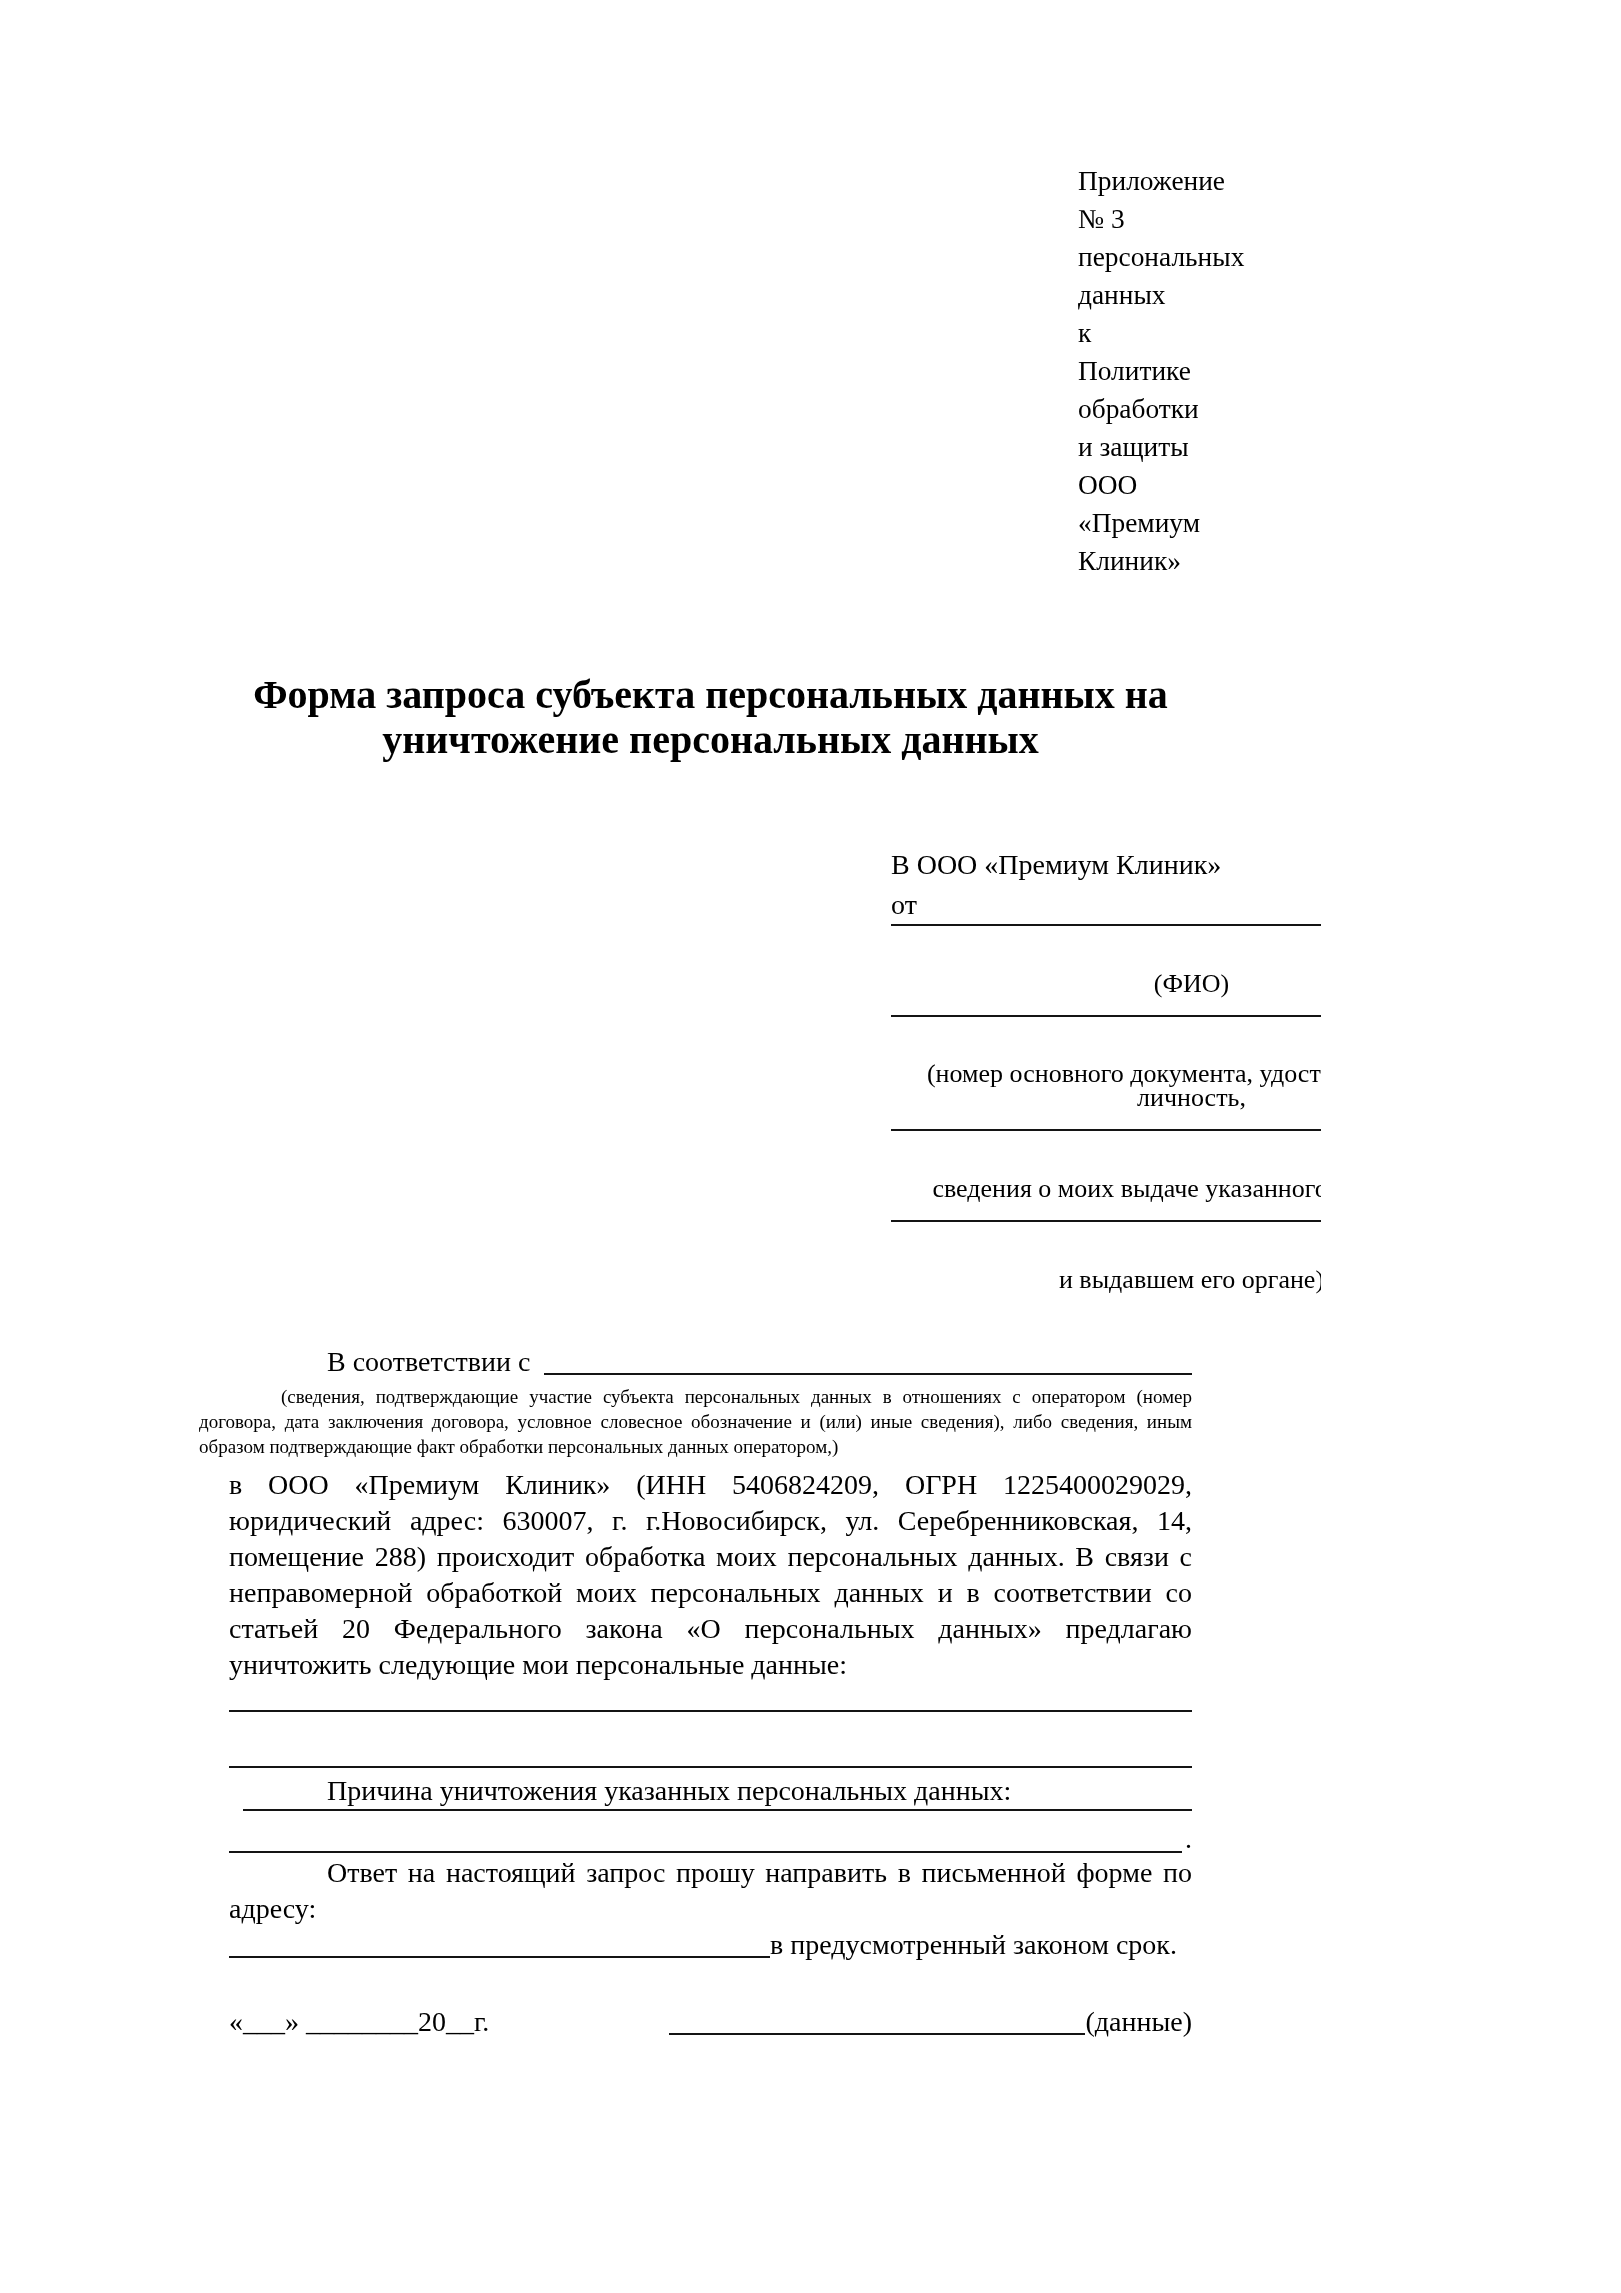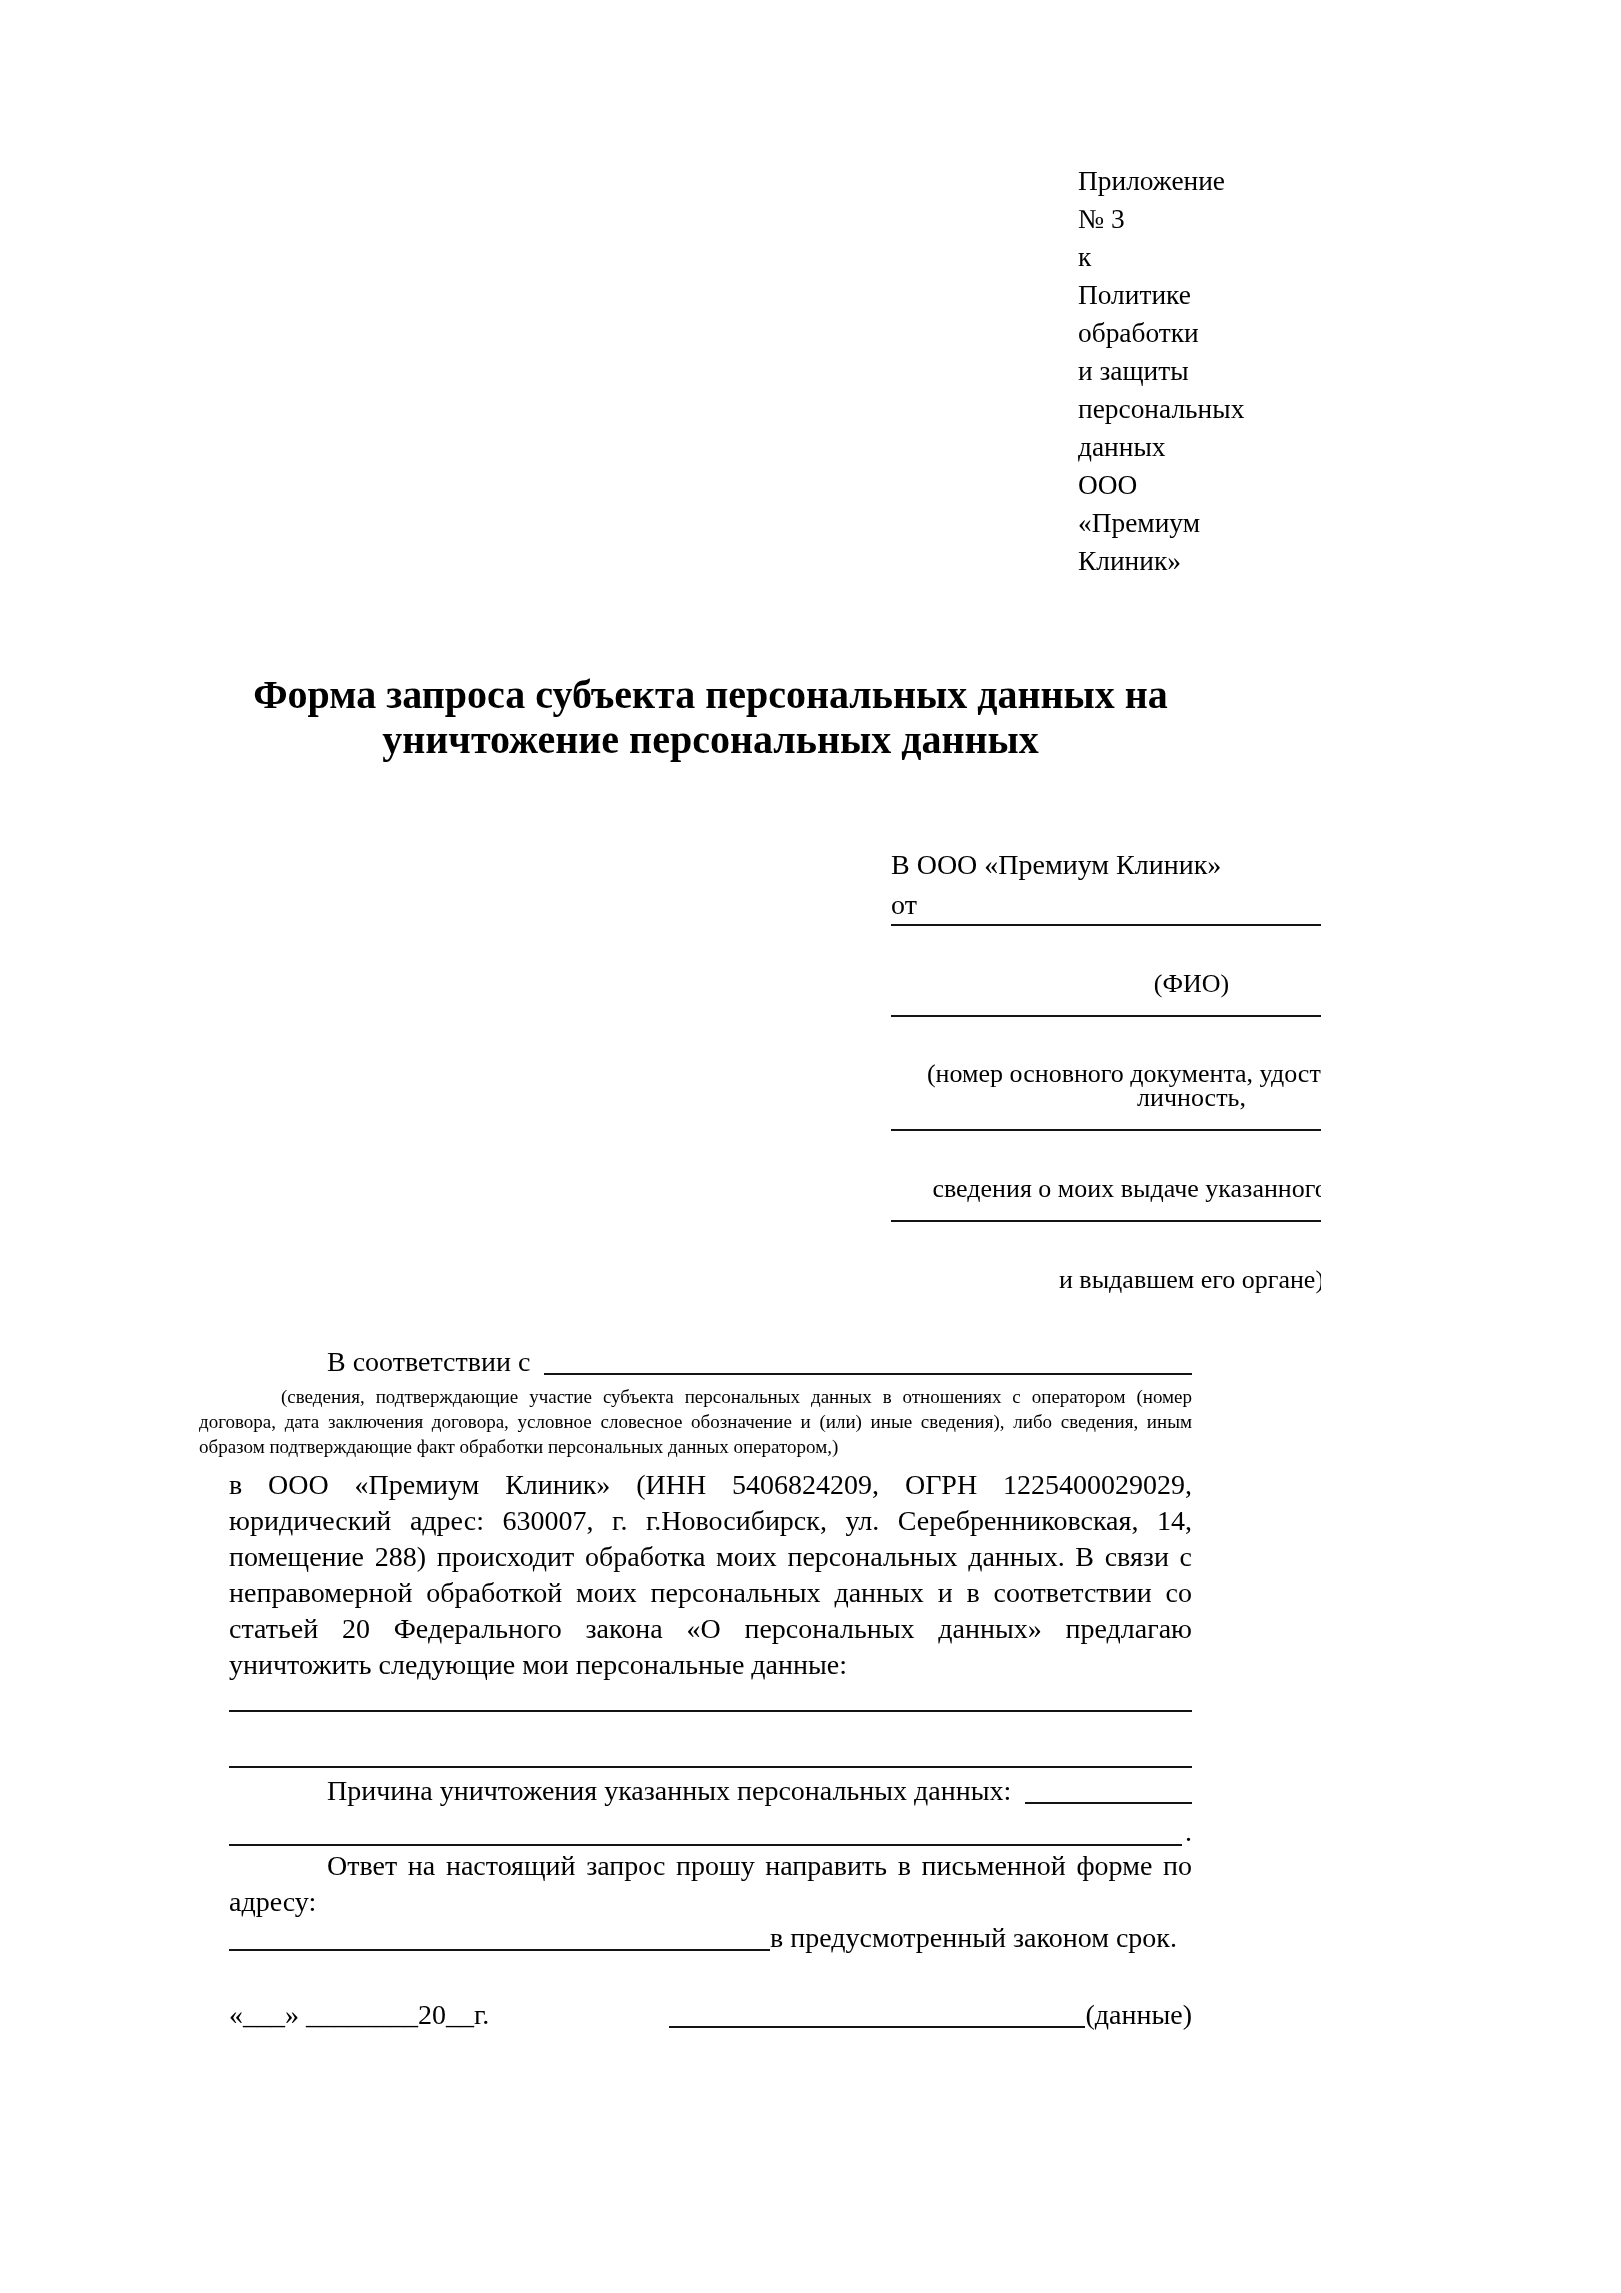--- a/index.html
+++ b/index.html
@@ -55,21 +55,21 @@
     text-align:justify;
     text-indent:82px;
   }
 
   .main-para{ margin-top:7.8px; text-align:justify; }
 
   .blank-rule{ border-bottom:2.9px solid #141414; }
   .blank-rule.r1{ height:29px; }
   .blank-rule.r2{ height:56px; }
 
-  .reason-row{ display:flex; margin-top:4.9px; }
+  .reason-row{ display:flex; margin-top:4.9px;flex-direction:column; }
   .reason-label{ margin-left:98px; white-space:nowrap; }
 
   .rule-period-row{ display:flex; align-items:flex-end; height:37px; }
   .rule-period-row .long-rule{ flex:1; border-bottom:2.9px solid #141414; height:100%; }
   .rule-period-row .period{ line-height:29px; margin-left:2.9px; }
 
   .answer-para{
     margin-top:2px;
     text-align:justify;
     text-align-last:justify;
@@ -84,22 +84,22 @@
   .sig-group{ display:flex; align-items:flex-end; }
   .sig-rule{ width:416px; border-bottom:2.9px solid #141414; height:27.4px; margin-bottom:4.9px; }
 </style>
 </head>
 <body>
 
 <div class="page">
 
   <div class="appendix">
     <div>Приложение № 3</div>
+    <div>персональных данных</div>
     <div>к Политике обработки и защиты</div>
-    <div>персональных данных</div>
     <div>ООО «Премиум Клиник»</div>
   </div>
 
   <div class="title">Форма запроса субъекта персональных данных на уничтожение персональных данных</div>
 
   <div class="addressee">
     <div class="addr-to">В ООО «Премиум Клиник»</div>
     <div class="addr-from">от</div>
 
     <div class="addr-field first">

